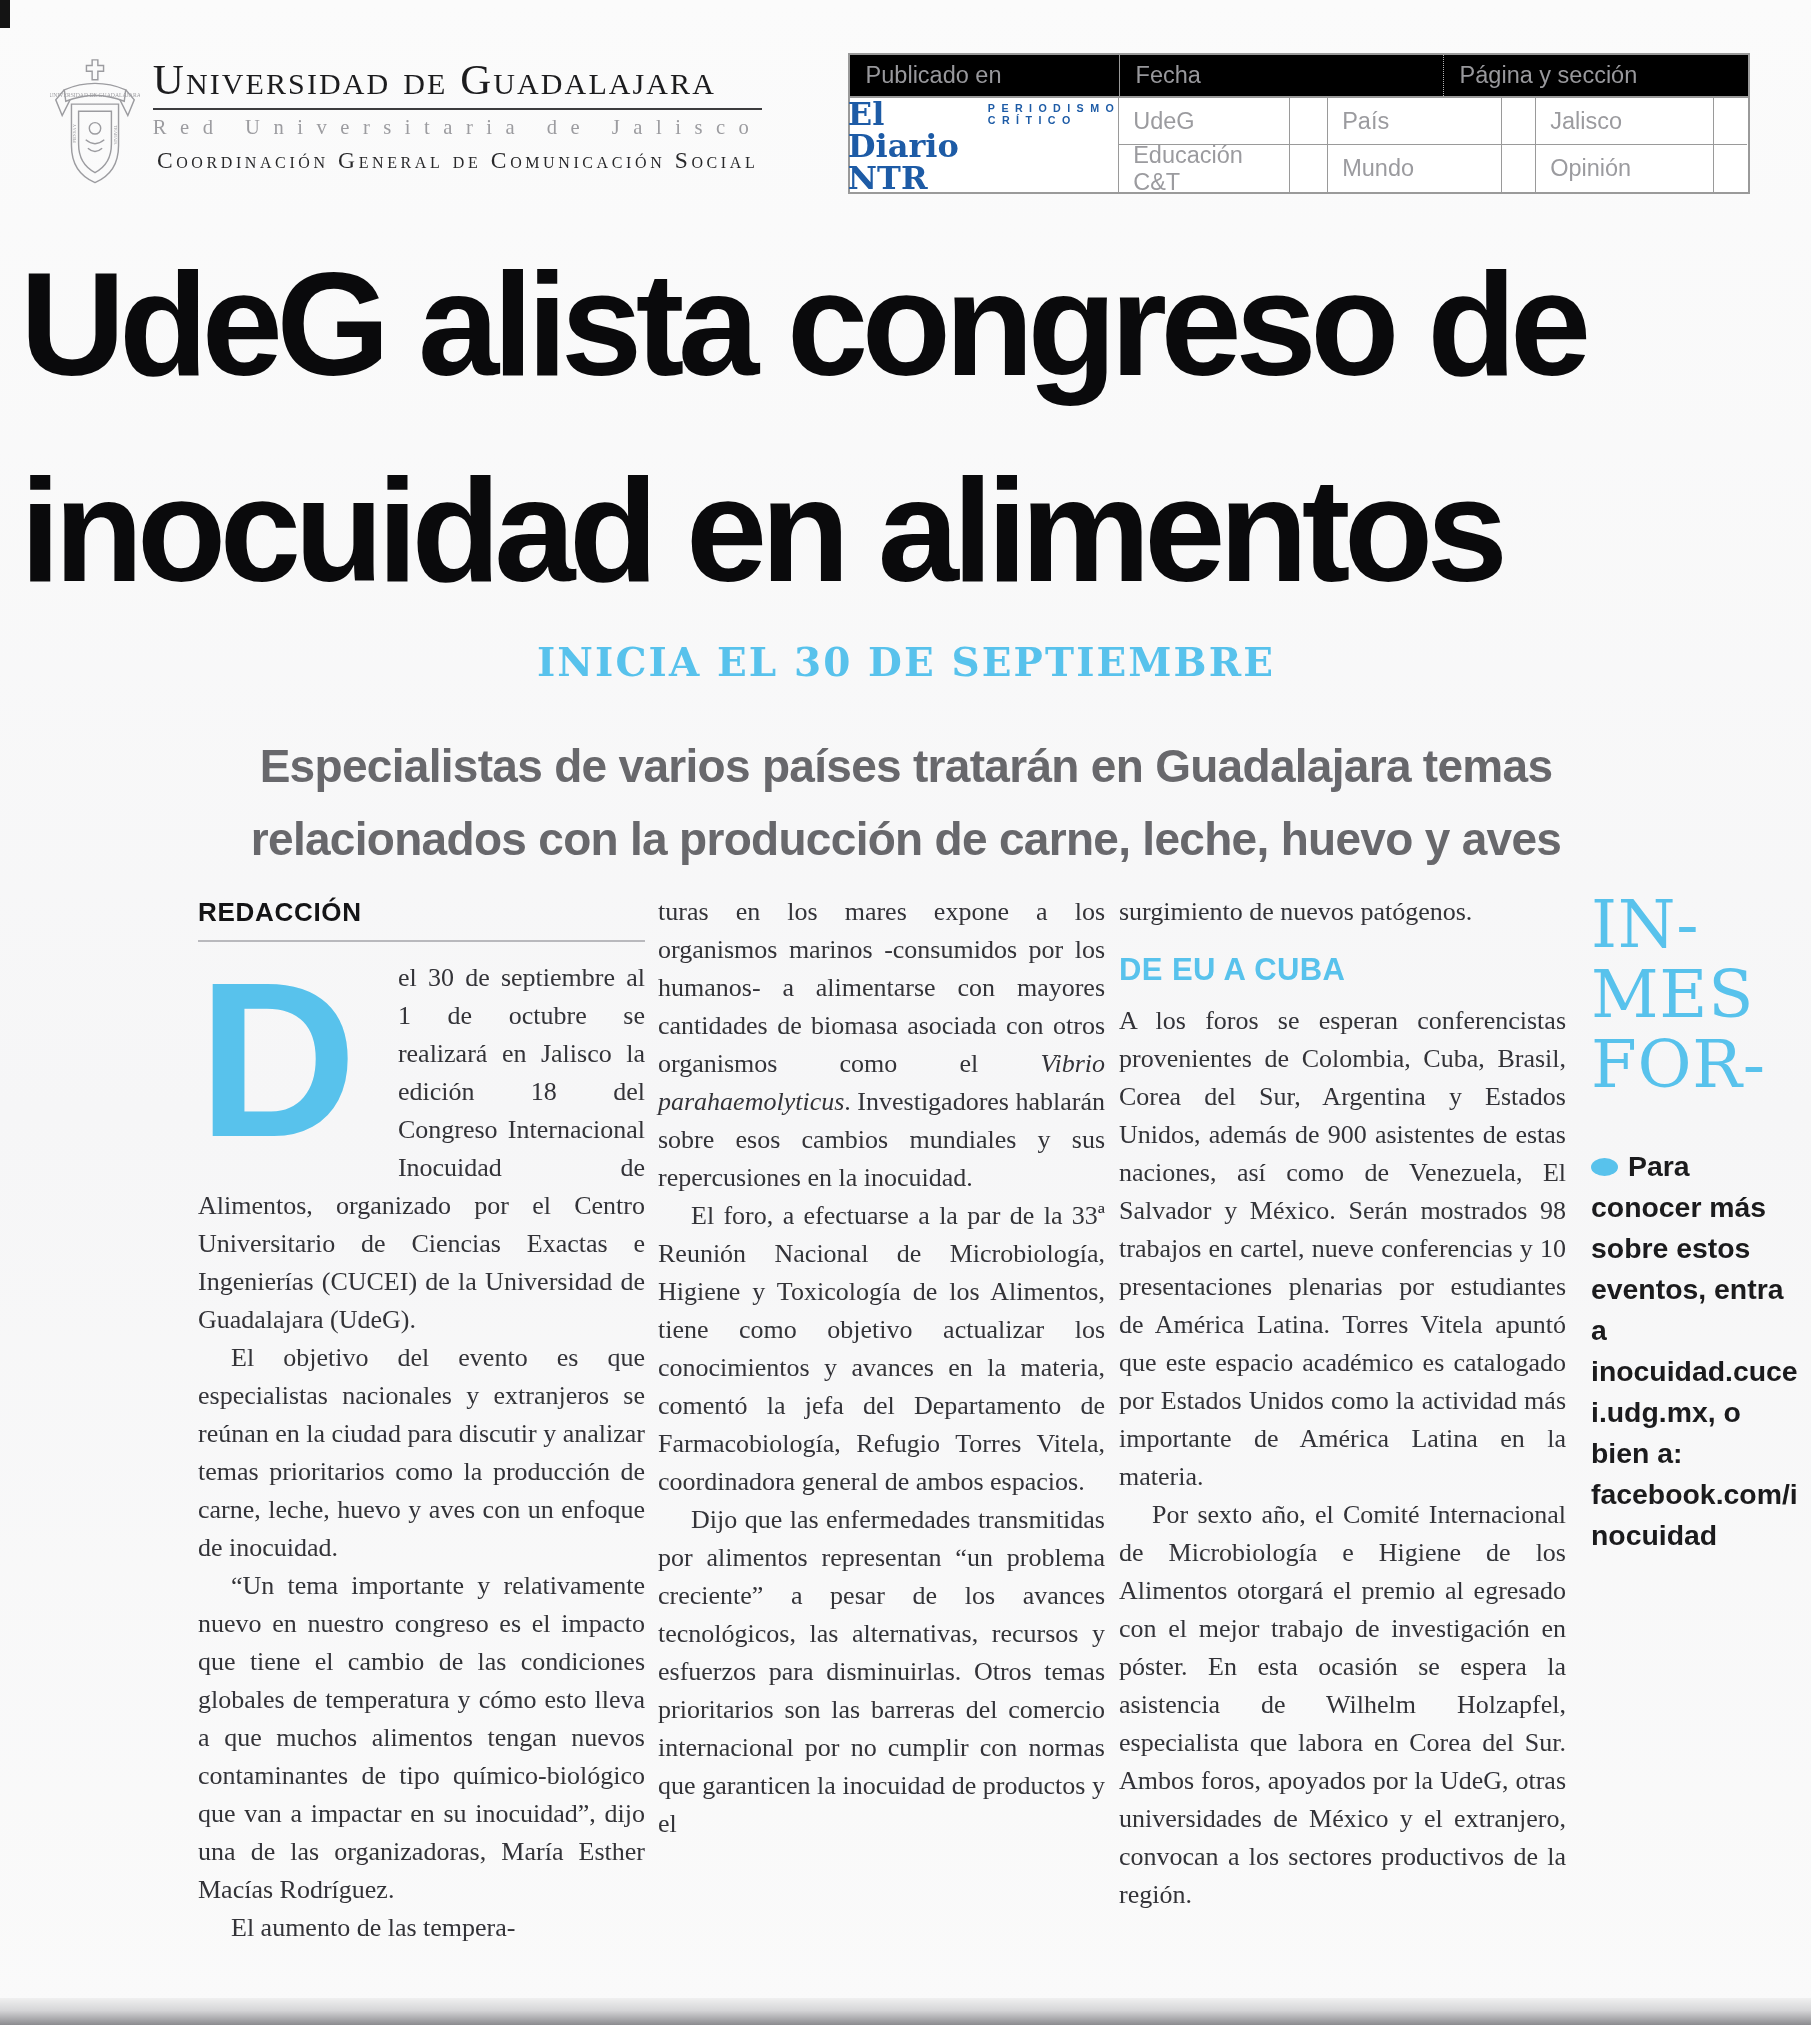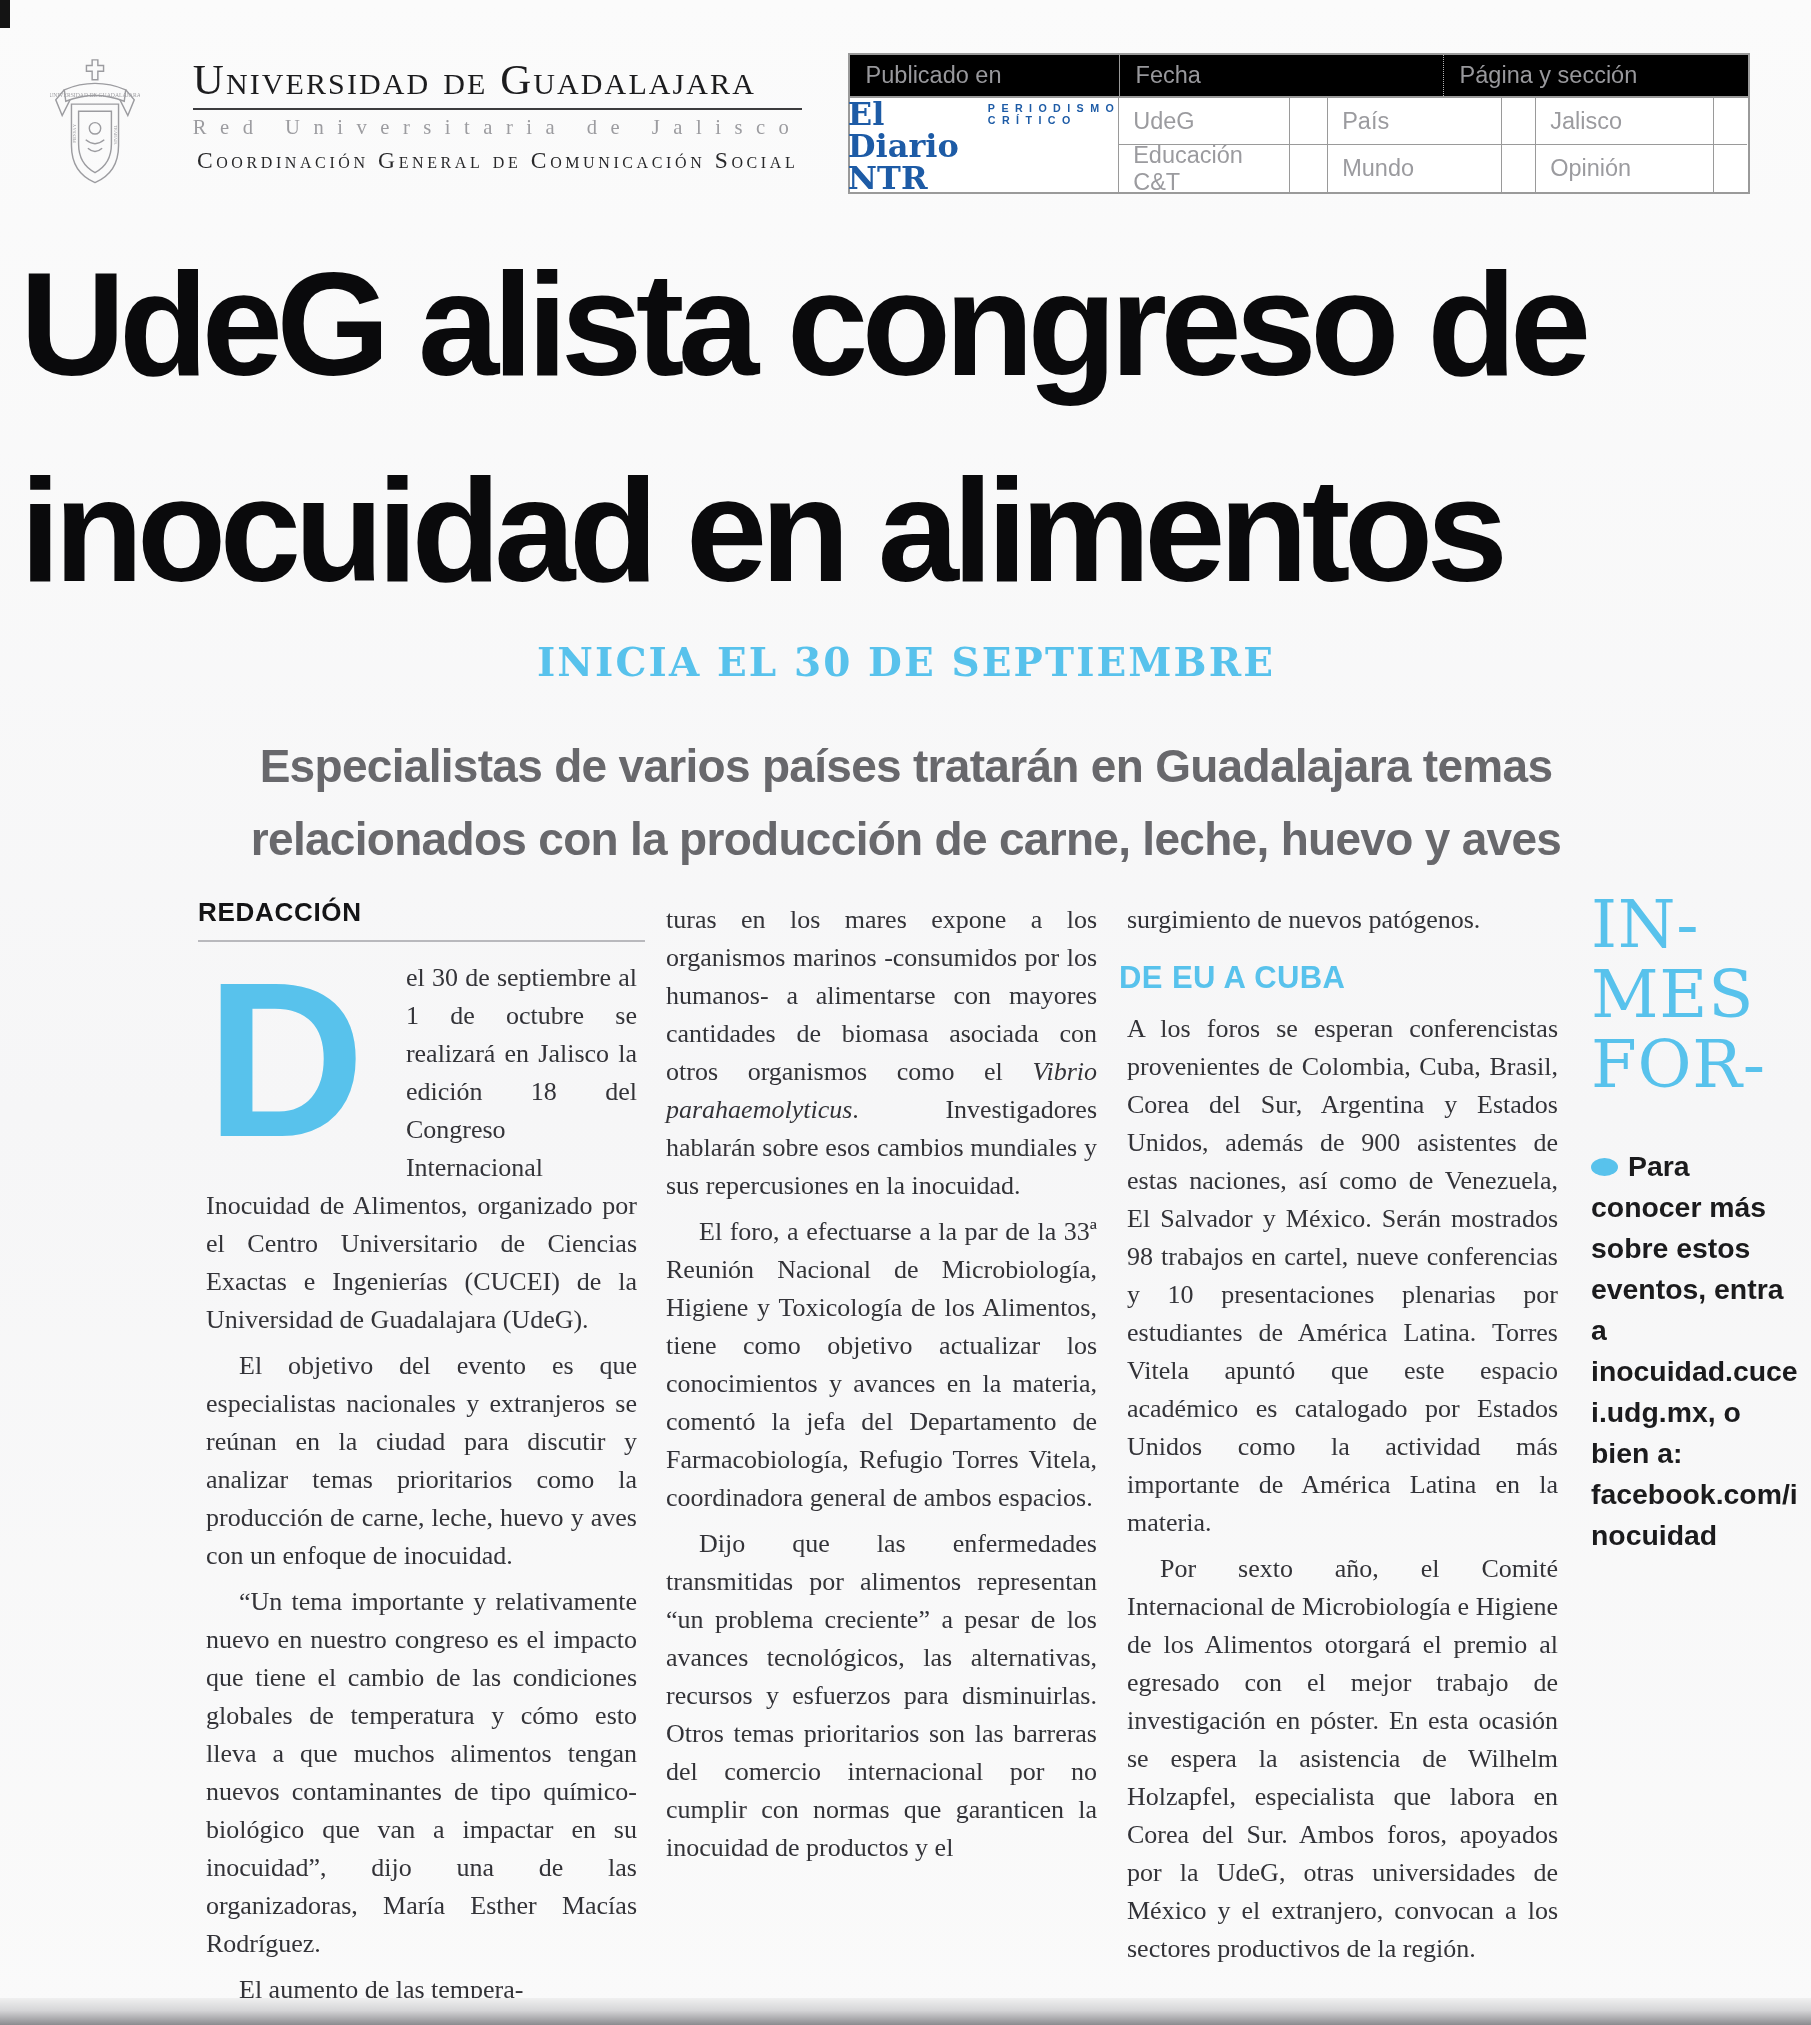--- a/index.html
+++ b/index.html
@@ -2,21 +2,21 @@
 <html style="font-size:11.4px"><head>
 <meta charset="utf-8">
 <style>
   html,body{margin:0;padding:0;background:#e9e9e9;}
   .page{position:relative;width:1812px;height:2025px;margin:0 auto;overflow:hidden;
         background:linear-gradient(180deg,#fbfbfb 0%,#f6f6f7 55%,#fafafa 100%);
         font-family:"Liberation Serif",serif;}
   .corner-mark{position:absolute;left:0;top:0;width:10px;height:28.4px;background:#141414;}
 
   
-  .masthead{position:absolute;left:50px;top:57px;display:flex;align-items:flex-start;gap:40px;}
+  .masthead{position:absolute;left:50px;top:57px;display:flex;align-items:flex-start;}
   .crest{width:90px;height:137px;flex:0 0 auto;}
   .mast-text{margin-left:12.8px;display:inline-block;}
   .mast-title{font-family:"Liberation Serif",serif;font-variant:small-caps;font-size:43px;
               letter-spacing:2.1px;color:#1c1c1e;line-height:1.05;padding-bottom:5.7px;
               border-bottom:2.1px solid #3c3c3e;white-space:nowrap;}
   .mast-network{margin-top:5.7px;font-size:20.6px;color:#9c9ca0;letter-spacing:13.5px;white-space:nowrap;
                 font-family:"Liberation Serif",serif;}
   .mast-dept{margin-top:8.5px;font-variant:small-caps;font-size:23.5px;color:#28282a;
              letter-spacing:3.6px;text-align:center;white-space:nowrap;}
 
@@ -51,21 +51,21 @@
         font-family:"Liberation Sans",sans-serif;font-weight:bold;font-size:46px;
         line-height:73px;color:#68686c;letter-spacing:-0.7px;}
 
   
   .article-col{position:absolute;top:893px;width:447px;text-align:justify;
                font-size:26px;line-height:38px;color:#333338;}
   .col-1{left:198px;} .col-2{left:658px;} .col-3{left:1119px;}
   .byline{font-family:"Liberation Sans",sans-serif;font-weight:bold;font-size:26px;
           color:#141416;letter-spacing:0.7px;text-align:left;}
   .byline-rule{border:none;border-top:2.1px solid #b9b9bd;margin:8.5px 0 17px 0;}
-  .body-p{margin:8px;text-indent:33px;}
+  .body-p{margin:0;text-indent:33px;}
   .body-p.noindent{text-indent:0;}
   .italic{font-style:italic;}
   .dropcap{float:left;font-family:"Liberation Sans",sans-serif;font-weight:bold;
            font-size:220px;line-height:183px;color:#58c2ec;margin:10px 41px 0 0;}
   .subhead{font-family:"Liberation Sans",sans-serif;font-weight:bold;font-size:31px;
            color:#58c2ec;margin:20px 0 12.8px 0;text-indent:0;text-align:left;letter-spacing:0.4px;}
 
   
   .sidebar{position:absolute;left:1591px;top:890px;width:212px;}
   .sidebar-title{font-family:"DejaVu Serif",serif;font-weight:normal;font-size:66px;

